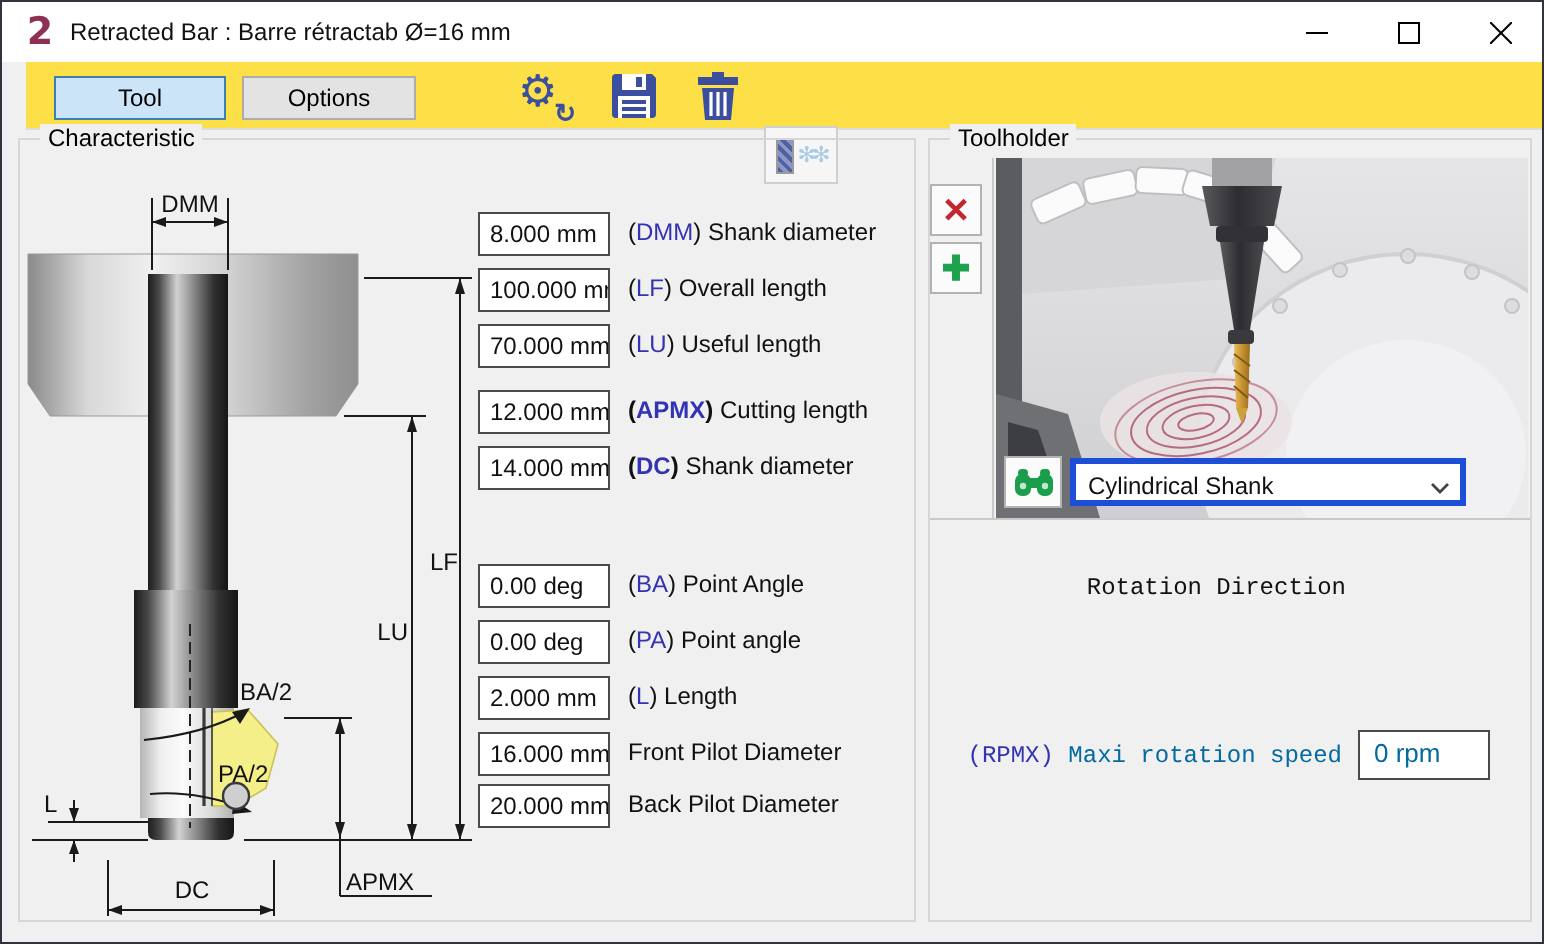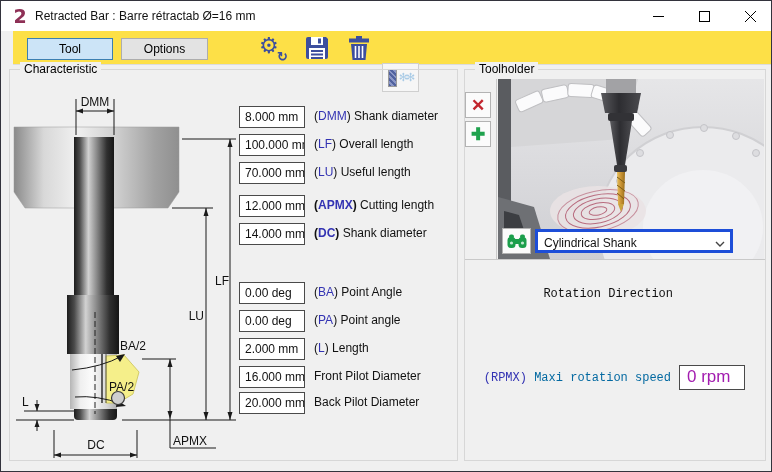--- a/index.html
+++ b/index.html
@@ -51,22 +51,22 @@
   
   .sqbtn { position:absolute; width:26px; height:26px; background:#fbfbfb; border:1px solid #b3b3b3;
            display:flex; align-items:center; justify-content:center; }
   .redx { color:#c2262e; font-size:17px; font-weight:bold; line-height:1; }
   .grnp { color:#1fa24d; font-size:17px; font-weight:bold; line-height:1; }
   .combo { position:absolute; background:#fff; border:3px solid #1d4ed8; font-size:12px;
            line-height:22px; padding:0 18px 0 6px; white-space:nowrap; overflow:hidden; color:#111; }
   .combo .chev { position:absolute; right:5px; top:9px; }
   .combo.gray { background:#f0f0f0; border-color:#8a8a8a; }
   .rlabel { position:absolute; font-size:12px; color:#111; text-align:right; white-space:nowrap;font-family:Liberation Mono, monospace; }
-  .tinput { position:absolute; background:#fff; border:1px solid #4a4a4a; font-size:17px;
-            line-height:22px; padding-left:7px; color:#a21caf; }
+  .tinput { position:absolute; background:#fff; border:1px solid #4a4a4a; font-size:13px;
+            line-height:22px; padding-left:7px; color:#0369a1; }
   .imgbox { position:absolute; left:497px; top:78px; width:266px; height:180px; overflow:hidden; }
   .vline  { position:absolute; background:#c9c9c9; width:1px; }
   .hline  { position:absolute; background:#c9c9c9; height:1px; }
   svg text { font-family:"Liberation Sans", sans-serif; }
 </style>
 </head>
 <body>
 
 <div class="window">
 

